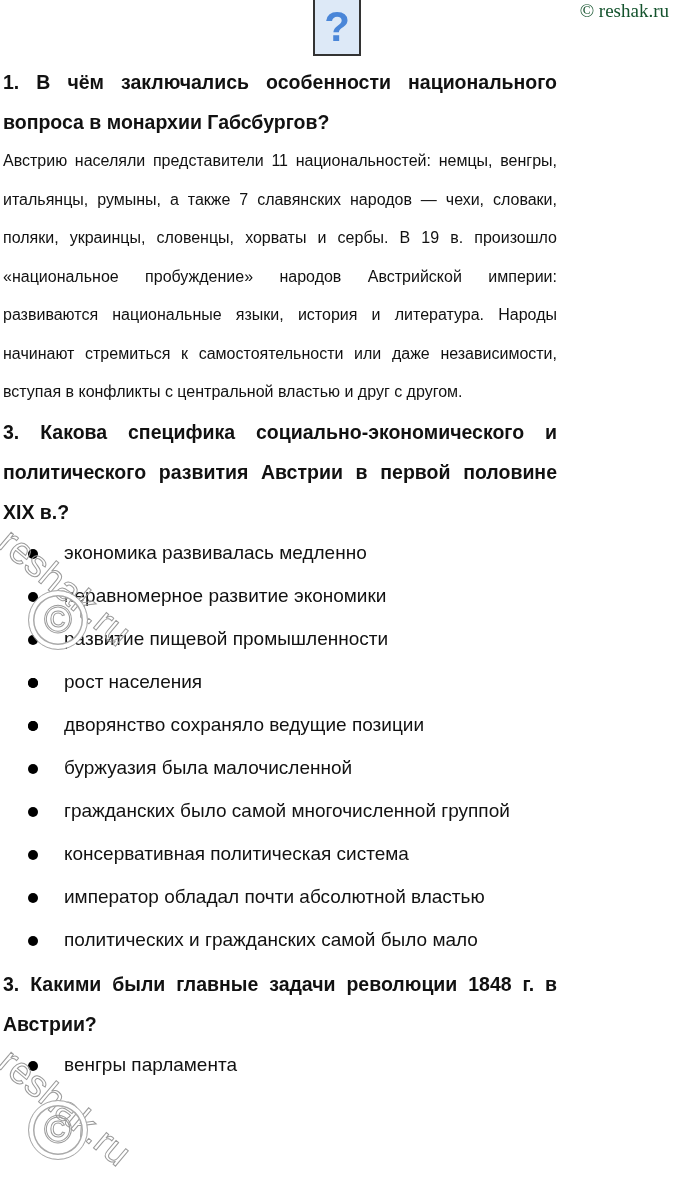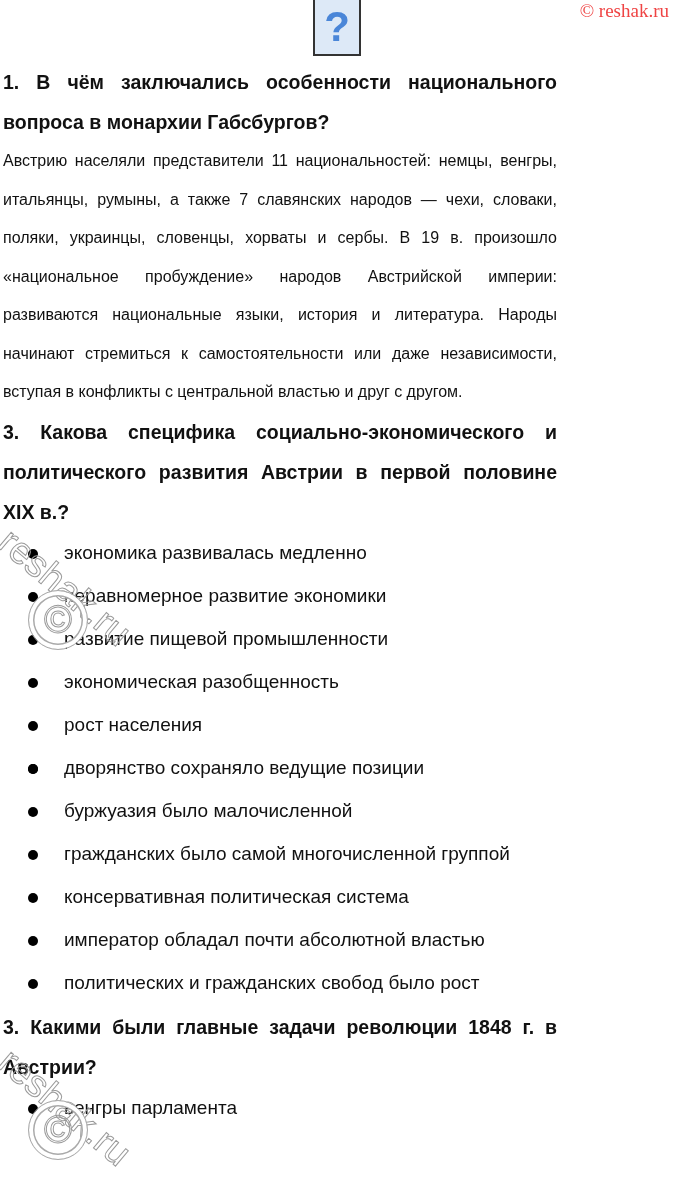--- a/index.html
+++ b/index.html
@@ -2,21 +2,21 @@
 <html><head>
 <meta charset="utf-8">
 <style>
   html, body { margin: 0; padding: 0; background: #ffffff; }
   body {
     width: 675px; height: 1191px; position: relative; overflow: hidden;
     font-family: "DejaVu Sans", sans-serif; color: #111;
   }
   .copyright {
     position: absolute; top: 0; right: 6px;
-    font-family: "Liberation Serif", serif; font-size: 19px; color: #ef4444;
+    font-family: "Liberation Serif", serif; font-size: 19px; color: #14532d;
   }
   .q-icon {
     position: absolute; left: 313px; top: 0; width: 48px; height: 56px;
     border-left: 2px solid #333; border-right: 2px solid #333; border-bottom: 2px solid #333;
     background: #dde9f7; box-sizing: border-box;
     display: flex; align-items: center; justify-content: center;
     font-family: "Liberation Sans", sans-serif; font-weight: bold; font-size: 42px; color: #4a86d8;
   }
   .content { position: absolute; left: 0; top: 62px; width: 560px; }
   .question {
@@ -65,29 +65,29 @@
     <div class="question">1. В чём заключались особенности национального вопроса в монархии Габсбургов?</div>
     <div class="answer">Австрию населяли представители 11 национальностей: немцы, венгры, итальянцы, румыны, а также 7 славянских народов — чехи, словаки, поляки, украинцы, словенцы, хорваты и сербы. В 19 в. произошло «национальное пробуждение» народов Австрийской империи: развиваются национальные языки, история и литература. Народы начинают стремиться к самостоятельности или даже независимости, вступая в конфликты с центральной властью и друг с другом.</div>
   </div>
 
   <div>
     <div class="question">3. Какова специфика социально-экономического и политического развития Австрии в первой половине XIX в.?</div>
     <ul style="margin-top:2px;">
       <li><span class="bullet"></span><span>экономика развивалась медленно</span></li>
       <li><span class="bullet"></span><span>неравномерное развитие экономики</span></li>
       <li><span class="bullet"></span><span>развитие пищевой промышленности</span></li>
-      <li><span class="bullet"></span><span>экономическая разобщенность</span></li>
+      <li><span class="bullet"></span></li>
       <li><span class="bullet"></span><span>рост населения</span></li>
       <li><span class="bullet"></span></li>
       <li><span class="bullet"></span><span>дворянство сохраняло ведущие позиции</span></li>
-      <li><span class="bullet"></span><span>буржуазия было малочисленной</span></li>
+      <li><span class="bullet"></span><span>буржуазия была малочисленной</span></li>
       <li><span class="bullet"></span><span>гражданских было самой многочисленной группой</span></li>
       <li><span class="bullet"></span><span>консервативная политическая система</span></li>
       <li><span class="bullet"></span><span>император обладал почти абсолютной властью</span></li>
-      <li><span class="bullet"></span><span>политических и гражданских свобод было рост</span></li>
+      <li><span class="bullet"></span><span>политических и гражданских самой было мало</span></li>
     </ul>
   </div>
 
   <div>
     <div class="question">3. Какими были главные задачи революции 1848 г. в Австрии?</div>
     <ul style="margin-top:2px;">
       <li><span class="bullet"></span><span>венгры парламента</span></li>
     </ul>
   </div>
 </div>

